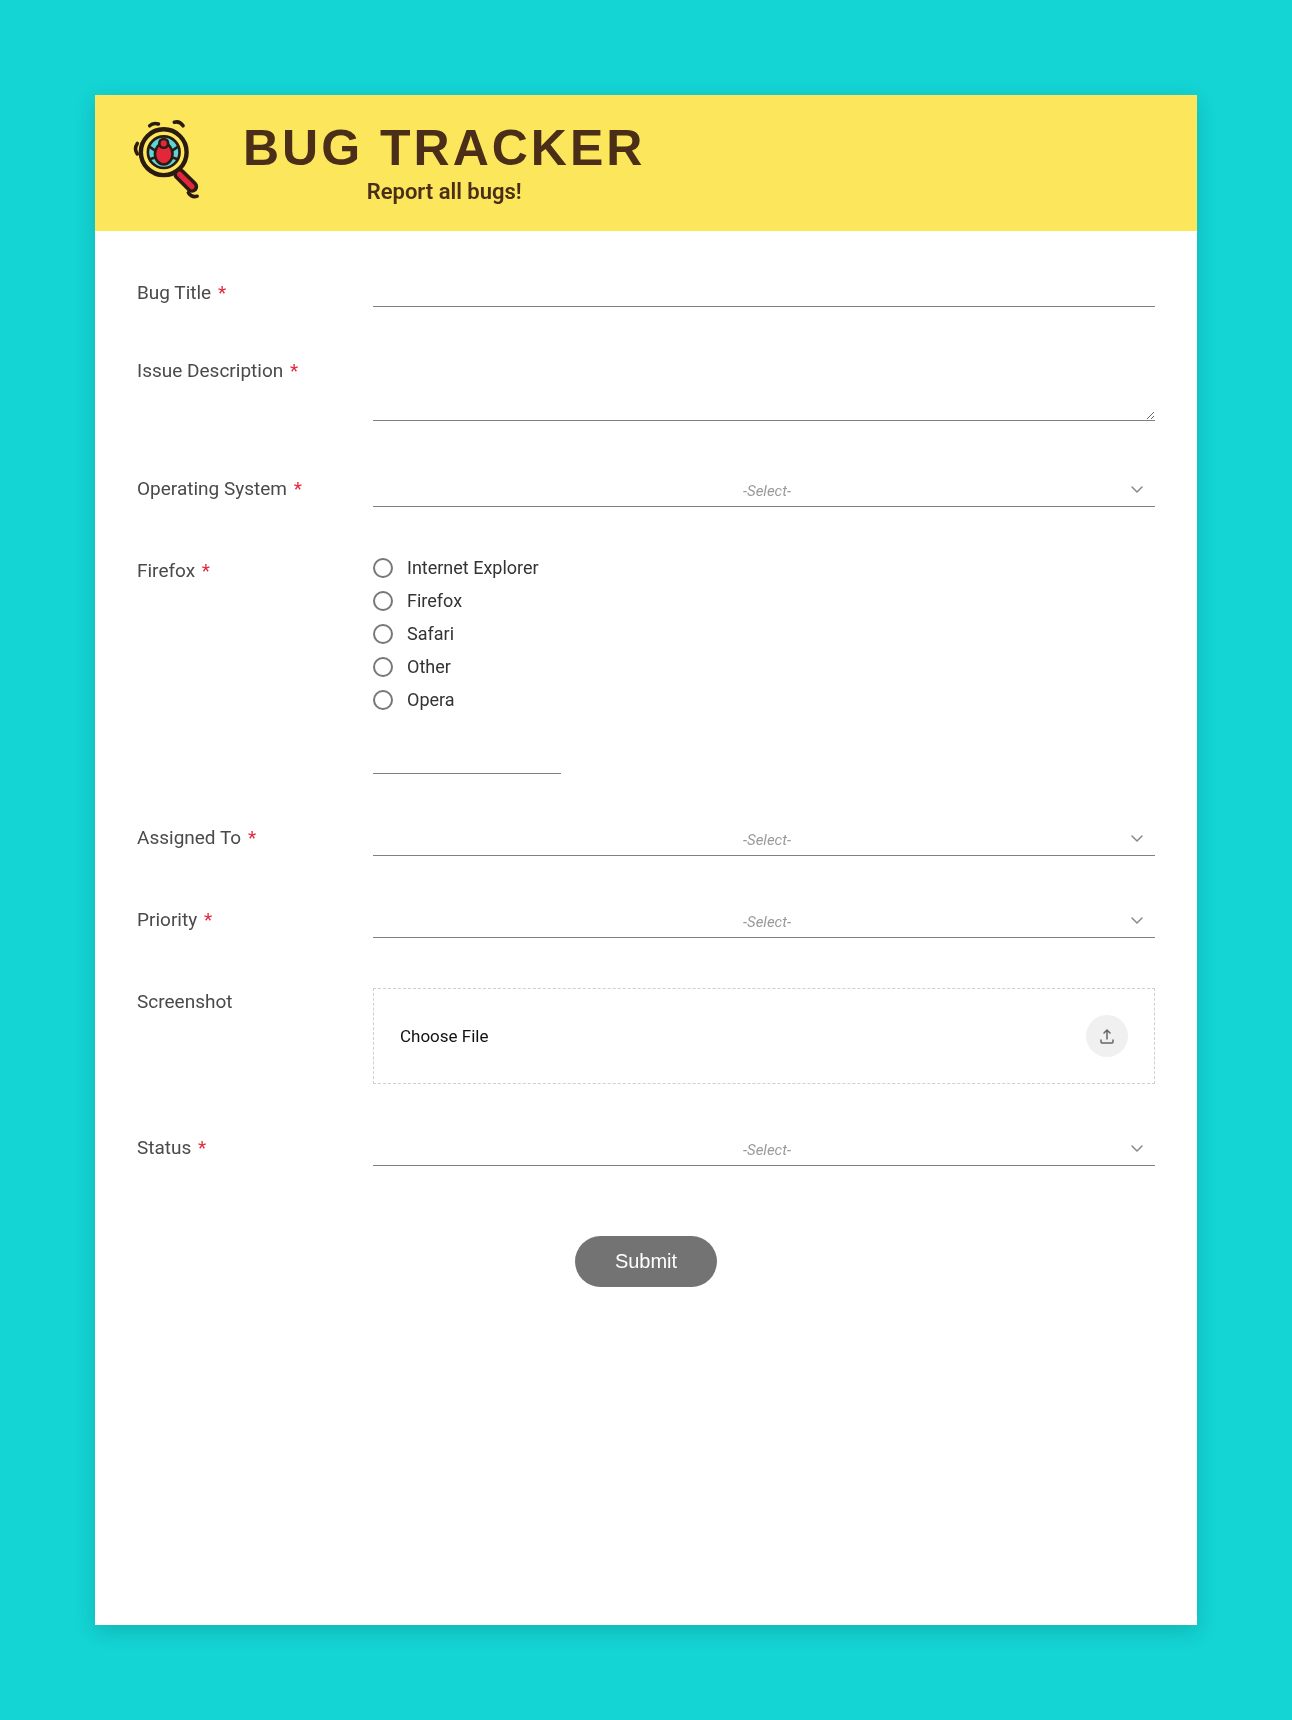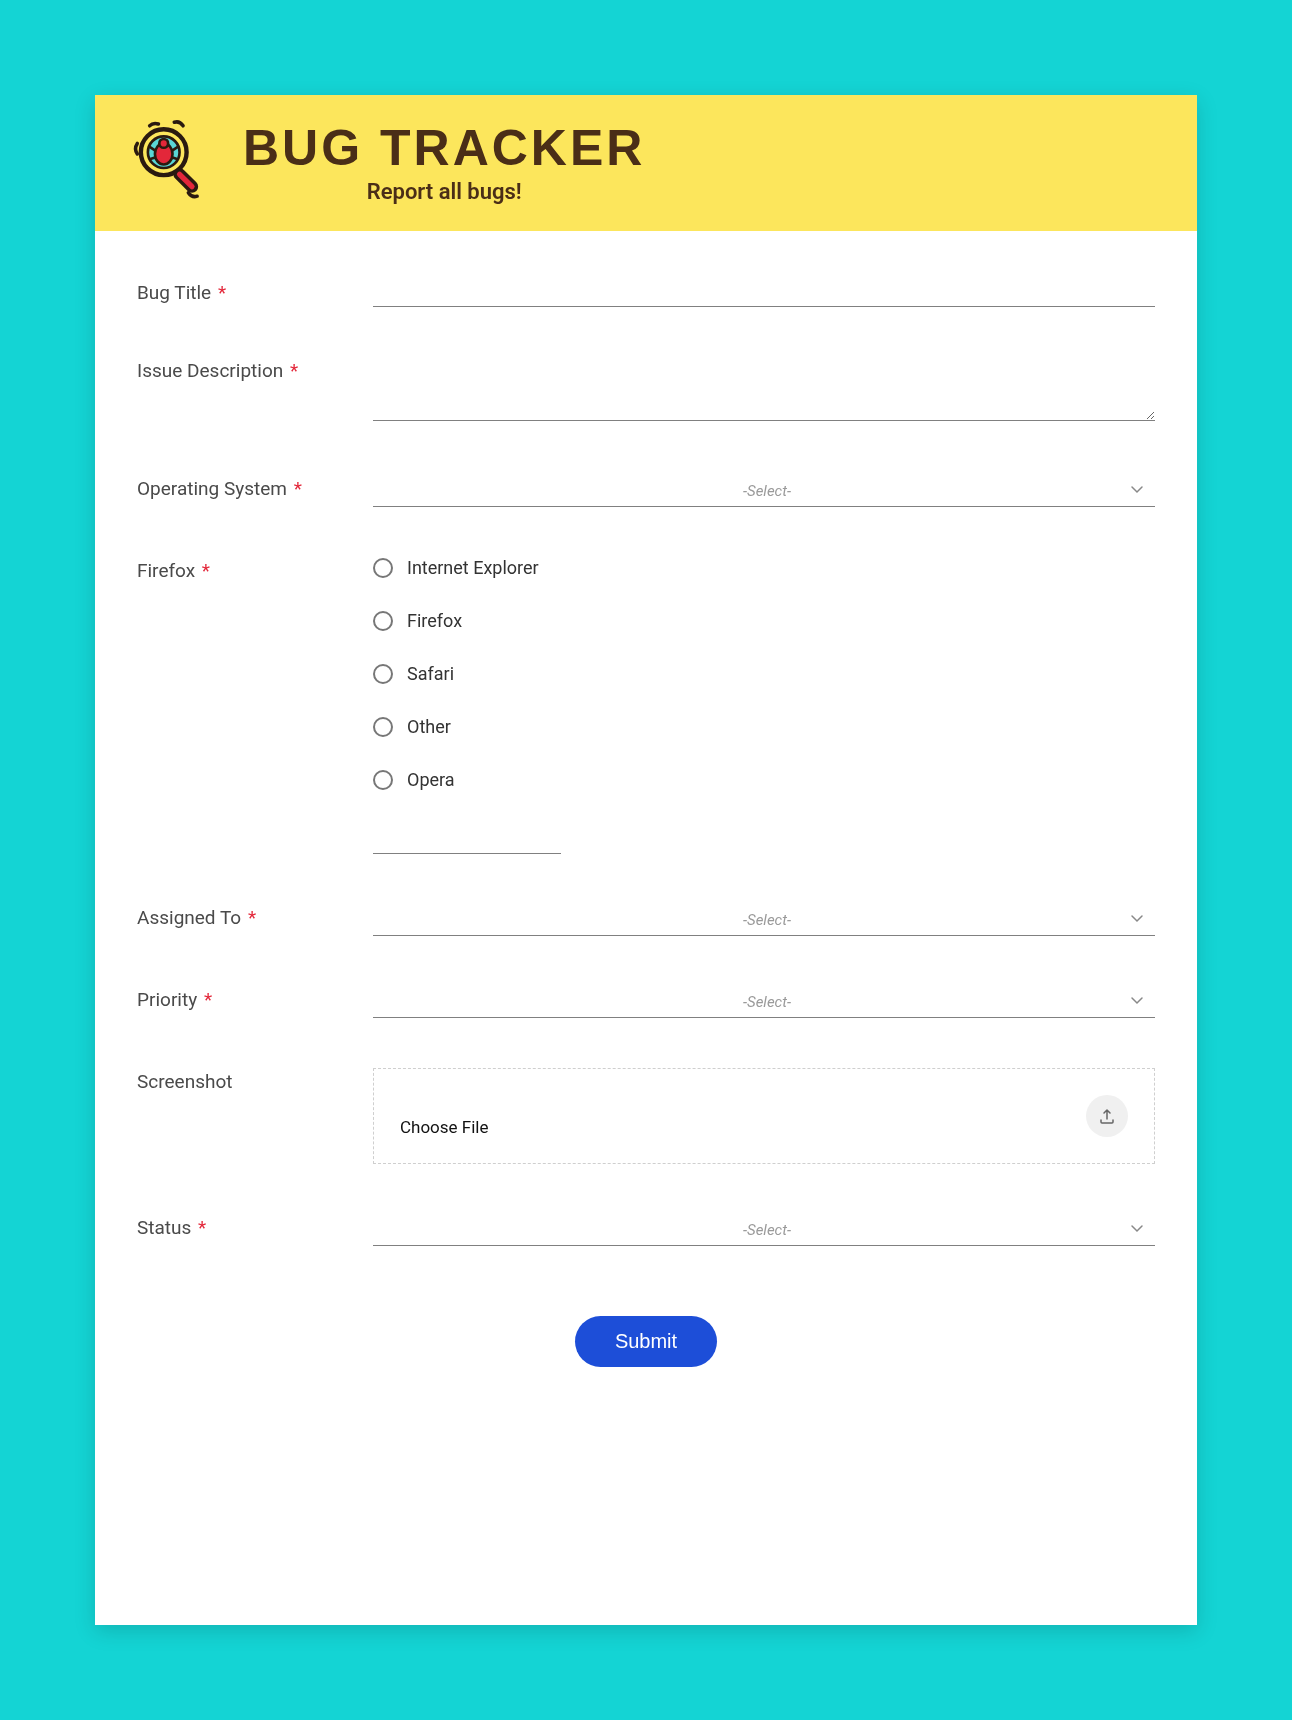--- a/index.html
+++ b/index.html
@@ -92,21 +92,21 @@
     font-size: 15px;
     font-style: italic;
     padding-left: 6px;
   }
   .chevron {
     position: absolute;
     right: 10px;
     top: 50%;
     transform: translateY(-50%);
   }
-  .radio-group { display: flex; flex-direction: column; gap: 32px; }
+  .radio-group { display: flex; flex-direction: column; gap: 12px; }
   .radio-item { display: flex; align-items: center; gap: 14px; }
   .radio-circle {
     width: 20px; height: 20px;
     border: 2px solid #777;
     border-radius: 50%;
     flex: 0 0 auto;
   }
   .radio-label { font-size: 18px; color: #333; }
   .other-input {
     margin-top: 38px;
@@ -114,34 +114,34 @@
     border: none;
     border-bottom: 1px solid #808080;
     background: transparent;
     height: 26px;
     outline: none;
   }
   .file-box {
     border: 1px dashed #cfcfcf;
     padding: 26px 26px;
     display: flex;
-    align-items: flex-end;
+    align-items: center;
     justify-content: space-between;
     gap: 43px;
   }
   .file-label { font-size: 17px; color: #111; }
   .upload-btn {
     width: 42px; height: 42px;
     background: #f0f0f0;
     border-radius: 50%;
     display: flex; align-items: center; justify-content: center;
   }
   .submit-row { display:flex; justify-content:center; margin-top: 70px; }
   .submit {
-    background: #1d4ed8;
+    background: #737373;
     color: #fff;
     font-size: 20px;
     border: none;
     padding: 14px 40px;
     border-radius: 999px;
     cursor: pointer;
   }
 </style>
 </head>
 <body>

